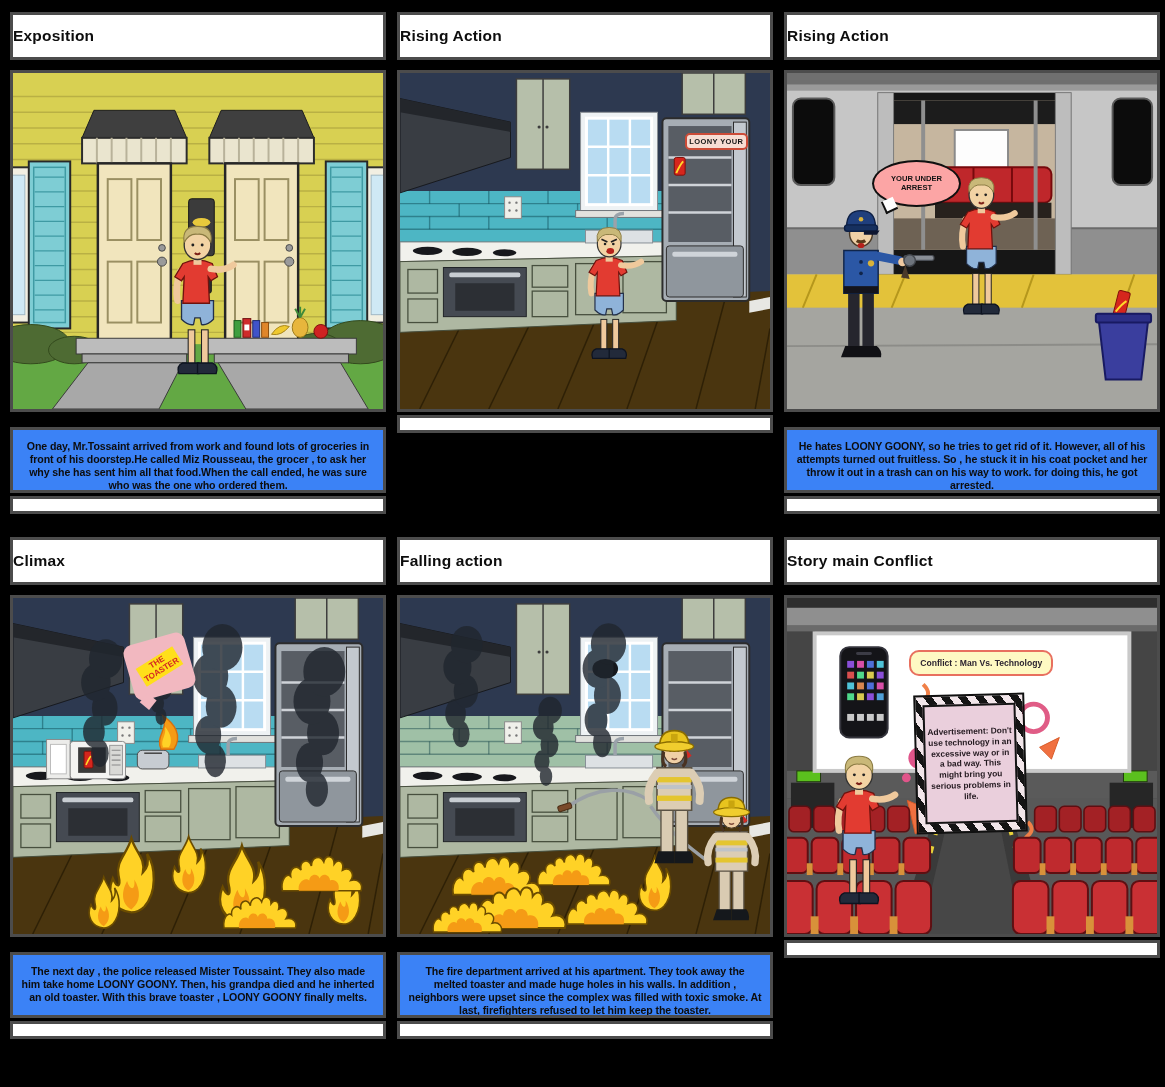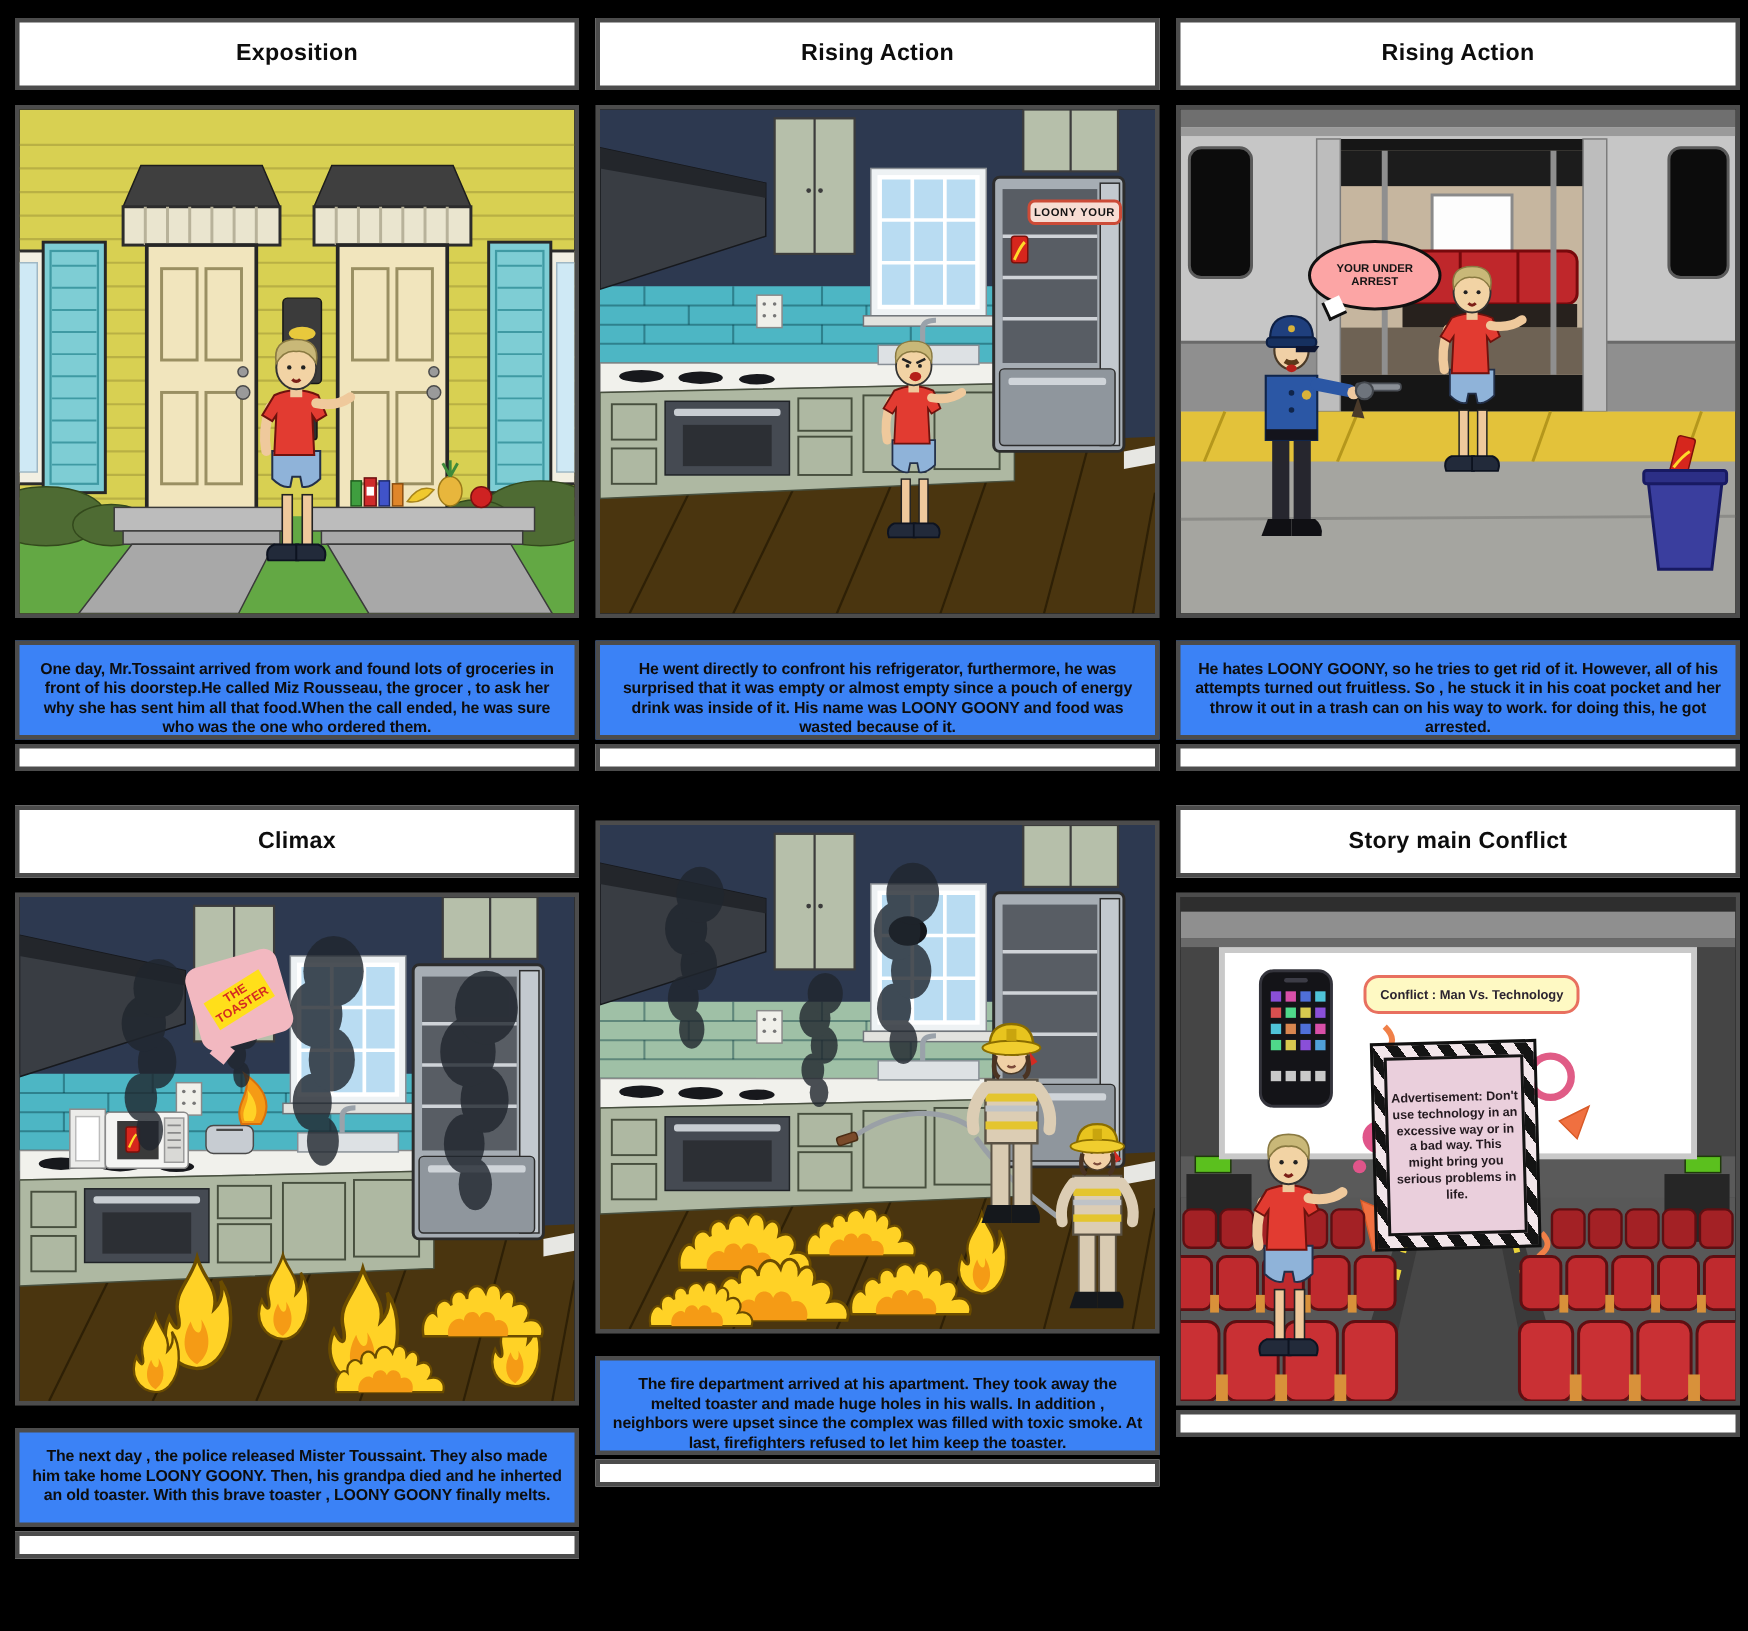--- a/index.html
+++ b/index.html
@@ -1,21 +1,21 @@
 <!DOCTYPE html>
 <html><head>
 <meta charset="utf-8">
 <style>
   html,body{margin:0;padding:0;background:#000;}
   body{width:1165px;height:1087px;overflow:hidden;font-family:"Liberation Sans","DejaVu Sans",sans-serif;}
   .board{display:grid;grid-template-columns:376px 376px 376px;column-gap:11px;padding:12px 0 0 10px;}
   .cell{display:flex;flex-direction:column;}
   .cell.top{margin-bottom:23px;}
   .titlebox{height:48px;background:#fff;border:3px solid #4c4c4c;box-sizing:border-box;
-    display:flex;align-items:center;justify-content:center;}
+    display:flex;align-items:center;}
   .titlebox span{font-weight:bold;font-size:15.5px;color:#0d0d0d;letter-spacing:.2px;}
   .scene{height:342px;margin-top:10px;position:relative;border:3px solid #4c4c4c;box-sizing:border-box;
     background:#111;overflow:hidden;}
   .scene svg{position:absolute;inset:0;width:100%;height:100%;display:block;}
   .caption{height:66px;margin-top:15px;background:#3b82f6;border:3px solid #4c4c4c;box-sizing:border-box;
     padding:10px 8px 4px;text-align:center;overflow:hidden;}
   .caption p{margin:0;font-weight:bold;font-size:10.6px;line-height:1.24;color:#0d0d0d;letter-spacing:-0.1px;}
   .sliver{height:18px;margin-top:3px;background:#fff;border:3px solid #4c4c4c;box-sizing:border-box;}
   .ov{position:absolute;z-index:2;box-sizing:border-box;}
   
@@ -336,23 +336,20 @@
         <g>
           <use href="#boyfig" transform="translate(212,174) scale(1.2)"></use>
           <g transform="translate(212,174) scale(1.2)">
             <path d="M-6.5,-4 l5,2.4 M6.5,-4 l-5,2.4" stroke="#222" stroke-width="1.5"></path>
             <ellipse cx="1" cy="6" rx="3.2" ry="2.6" fill="#b5201a"></ellipse>
           </g>
         </g>
       </svg>
       <div class="ov fridge-sign">LOONY YOUR</div>
     </div>
-    <div class="caption">
-      <p>He went directly to confront his refrigerator, furthermore, he was surprised that it was empty or almost empty since a pouch of energy drink was inside of it. His name was LOONY GOONY and food was wasted because of it.</p>
-    </div>
     <div class="sliver"></div>
   </section>
 
   <section class="cell top">
     <div class="titlebox">
       <span>Rising Action</span>
     </div>
     <div class="scene">
       <svg viewBox="0 0 375 342" preserveAspectRatio="none">
         <rect width="375" height="342" fill="#9f9f9a"></rect>
@@ -451,20 +448,23 @@
         <span>THE TOASTER</span>
       </div>
     </div>
     <div class="caption">
       <p>The next day , the police released Mister Toussaint. They also made him take home LOONY GOONY. Then, his grandpa died and he inherted an old toaster. With this brave toaster , LOONY GOONY finally melts.</p>
     </div>
     <div class="sliver"></div>
   </section>
 
   <section class="cell">
+    <div class="titlebox">
+      <span>Falling action</span>
+    </div>
     <div class="scene">
       <svg viewBox="0 0 375 342" preserveAspectRatio="none" color="#9fc0a6">
         <use href="#kitchenbase"></use>
         <ellipse cx="208" cy="72" rx="13" ry="10" fill="#15181d"></ellipse>
         <g>
           <use href="#smokeP" transform="translate(62,150) scale(0.95)"></use>
           <use href="#smokeP" transform="translate(205,160) scale(1.05)"></use>
           <use href="#smokeP" transform="translate(148,190) scale(0.7)"></use>
         </g>
         <g>

